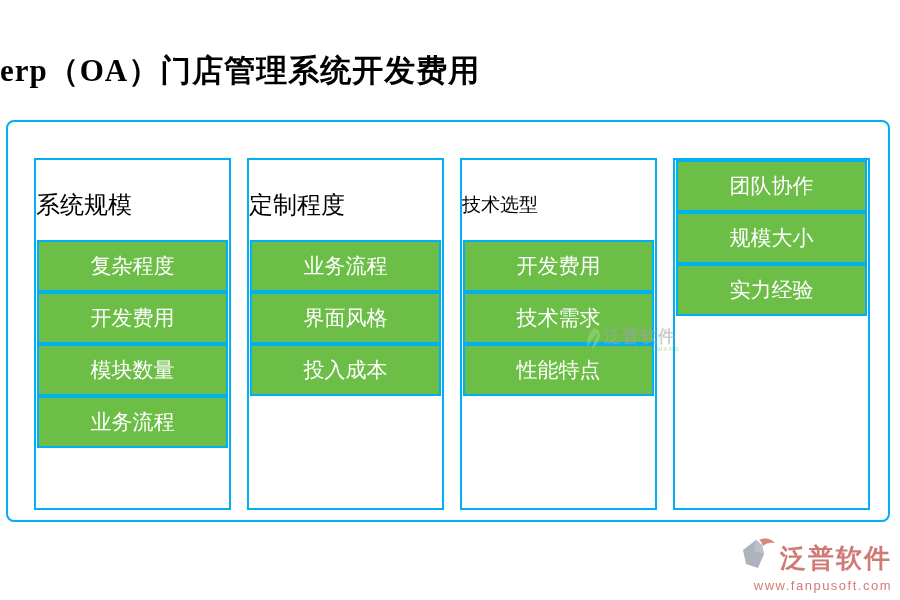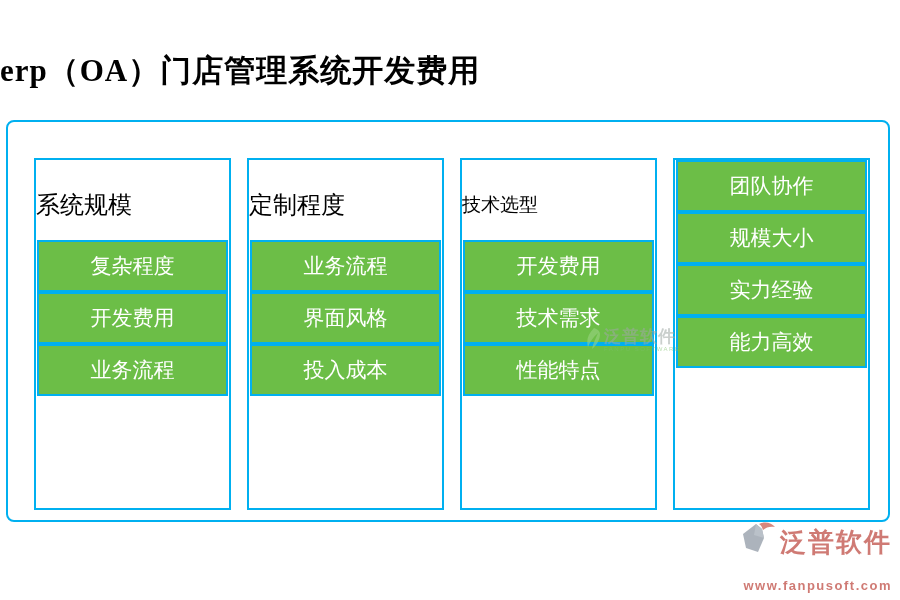--- a/index.html
+++ b/index.html
@@ -114,42 +114,43 @@
   .wm-footer .wm-brand {
     font-family:"Liberation Sans","DejaVu Sans",sans-serif;
     font-weight:bold;
     font-size:26px;
     color:#c45a52;
     letter-spacing:2px;
     line-height:30px;
   }
   .wm-footer .wm-url {
     font-family:"Liberation Sans","DejaVu Sans",sans-serif;
-    font-weight:bold;
+    font-weight:normal;
     font-size:13px;
     color:#c45a52;
     letter-spacing:1.5px;
     line-height:15px;
-    margin-top:16px;
+    margin-top:0;
   }
   .wm-logo { margin-right:4px; }
 </style>
 </head>
 <body>
 
 <div class="page-title">erp（OA）门店管理系统开发费用</div>
 
 <div class="outer-box">
   <div class="columns">
 
     <div class="column">
       <div class="col-header">系统规模</div>
       <div class="btn-stack">
         <div class="item-btn">复杂程度</div>
         <div class="item-btn">开发费用</div>
+        <div class="item-btn">模块数量</div>
         <div class="item-btn">业务流程</div>
       </div>
     </div>
 
     <div class="column">
       <div class="col-header">定制程度</div>
       <div class="btn-stack">
         <div class="item-btn">业务流程</div>
         <div class="item-btn">界面风格</div>
         <div class="item-btn">投入成本</div>
@@ -163,21 +164,20 @@
         <div class="item-btn">技术需求</div>
         <div class="item-btn">性能特点</div>
       </div>
     </div>
 
     <div class="column">
       <div class="btn-stack">
         <div class="item-btn">团队协作</div>
         <div class="item-btn">规模大小</div>
         <div class="item-btn">实力经验</div>
-        <div class="item-btn">能力高效</div>
       </div>
     </div>
 
   </div>
 </div>
 
 <div class="wm-center">
   <span>
     <svg width="18" height="26" viewBox="0 0 18 26">
       <path d="M10,1 C4,7 2,13 4,20 C6,15 9,10 14,6 C12,11 9,16 8,22 C12,19 16,13 16,7 C16,4 13,2 10,1 Z" fill="#9ed487"></path>

